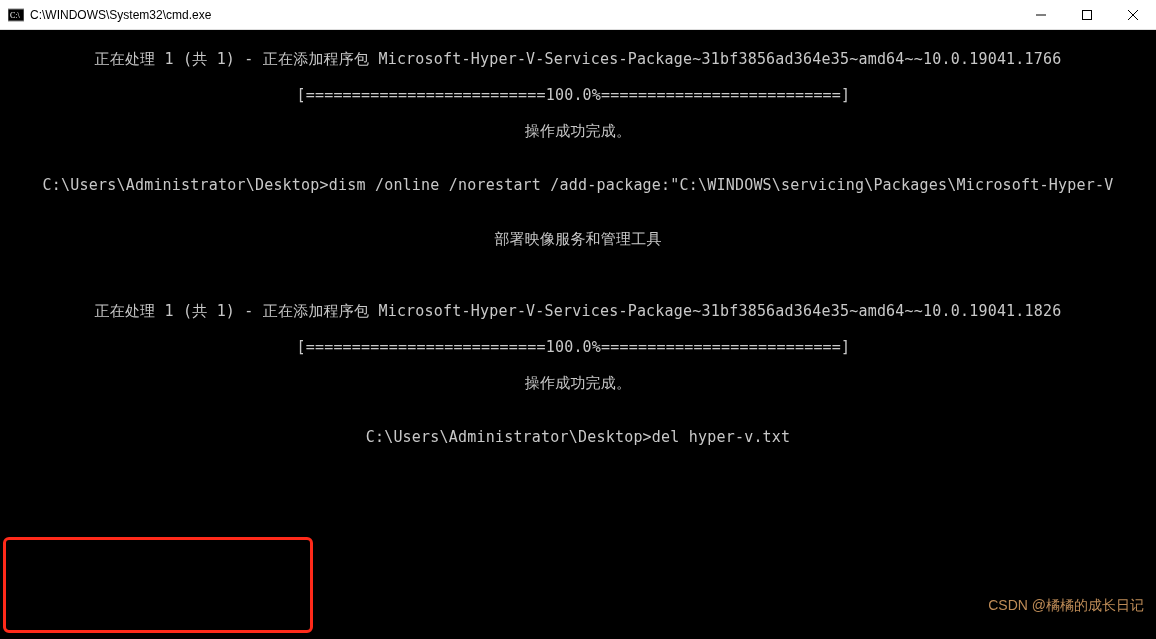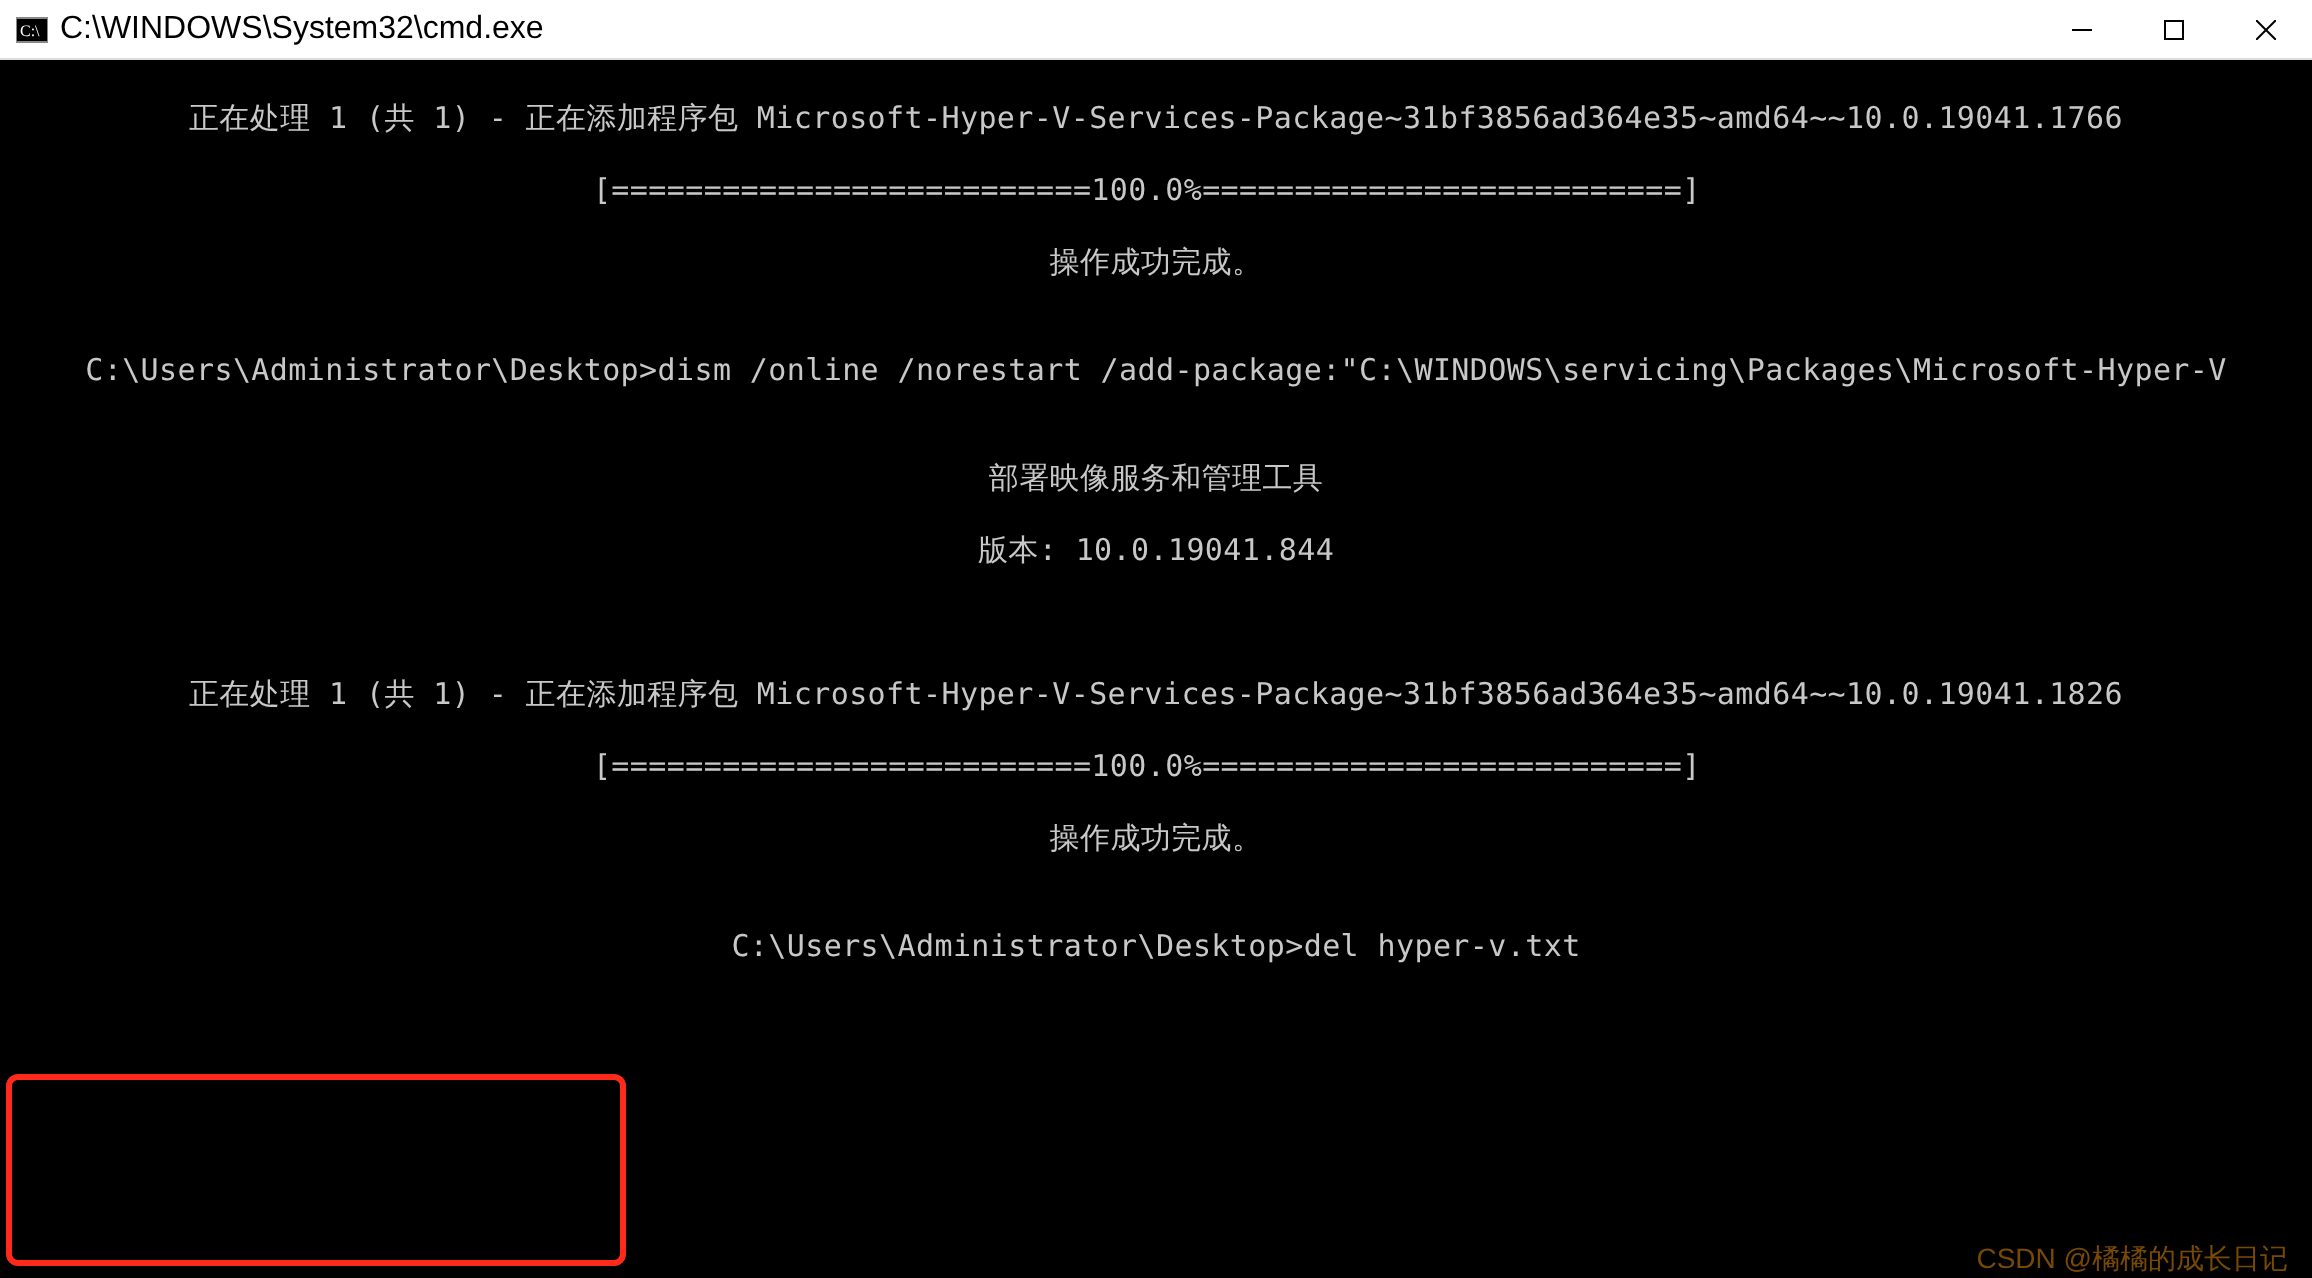--- a/index.html
+++ b/index.html
@@ -26,21 +26,21 @@
     height: 16px;
     margin: 0 6px 0 8px;
     display: flex;
     align-items: center;
     justify-content: center;
   }
   .title-icon svg { display: block; }
   .title-text {
     color: #000;
     font-family: "Segoe UI", Tahoma, sans-serif;
-    font-size: 16px;
+    font-size: 12px;
     flex: 1;
   }
   .win-controls {
     display: flex;
     height: 100%;
   }
   .win-btn {
     width: 46px;
     height: 100%;
     display: flex;
@@ -68,22 +68,22 @@
     top: 537px;
     width: 310px;
     height: 96px;
     border: 3px solid #ff2a1a;
     border-radius: 6px;
     pointer-events: none;
   }
   .watermark {
     position: absolute;
     right: 12px;
-    bottom: 0;
-    color: #a16207;
+    bottom: 24px;
+    color: #fdba74;
     font-family: "Microsoft YaHei", Arial, sans-serif;
     font-size: 14px;
     opacity: 0.75;
   }
 </style>
 </head>
 <body>
 
 <div class="title-bar">
   <span class="title-icon">
@@ -114,21 +114,20 @@
 </div>
 
 <div class="terminal">
 <div class="term-line">正在处理 1 (共 1) - 正在添加程序包 Microsoft-Hyper-V-Services-Package~31bf3856ad364e35~amd64~~10.0.19041.1766</div>
 <div class="term-line">[==========================100.0%==========================] </div>
 <div class="term-line">操作成功完成。</div>
 <div class="term-line"></div>
 <div class="term-line">C:\Users\Administrator\Desktop&gt;dism /online /norestart /add-package:"C:\WINDOWS\servicing\Packages\Microsoft-Hyper-V</div>
 <div class="term-line"></div>
 <div class="term-line">部署映像服务和管理工具</div>
-<div class="term-line">版本: 10.0.19041.844</div>
 <div class="term-line"></div>
 <div class="term-line"></div>
 <div class="term-line">正在处理 1 (共 1) - 正在添加程序包 Microsoft-Hyper-V-Services-Package~31bf3856ad364e35~amd64~~10.0.19041.1826</div>
 <div class="term-line">[==========================100.0%==========================] </div>
 <div class="term-line">操作成功完成。</div>
 <div class="term-line"></div>
 <div class="term-line">C:\Users\Administrator\Desktop&gt;del hyper-v.txt</div>
 <div class="term-line"></div>
 <div class="term-line"></div>
 

